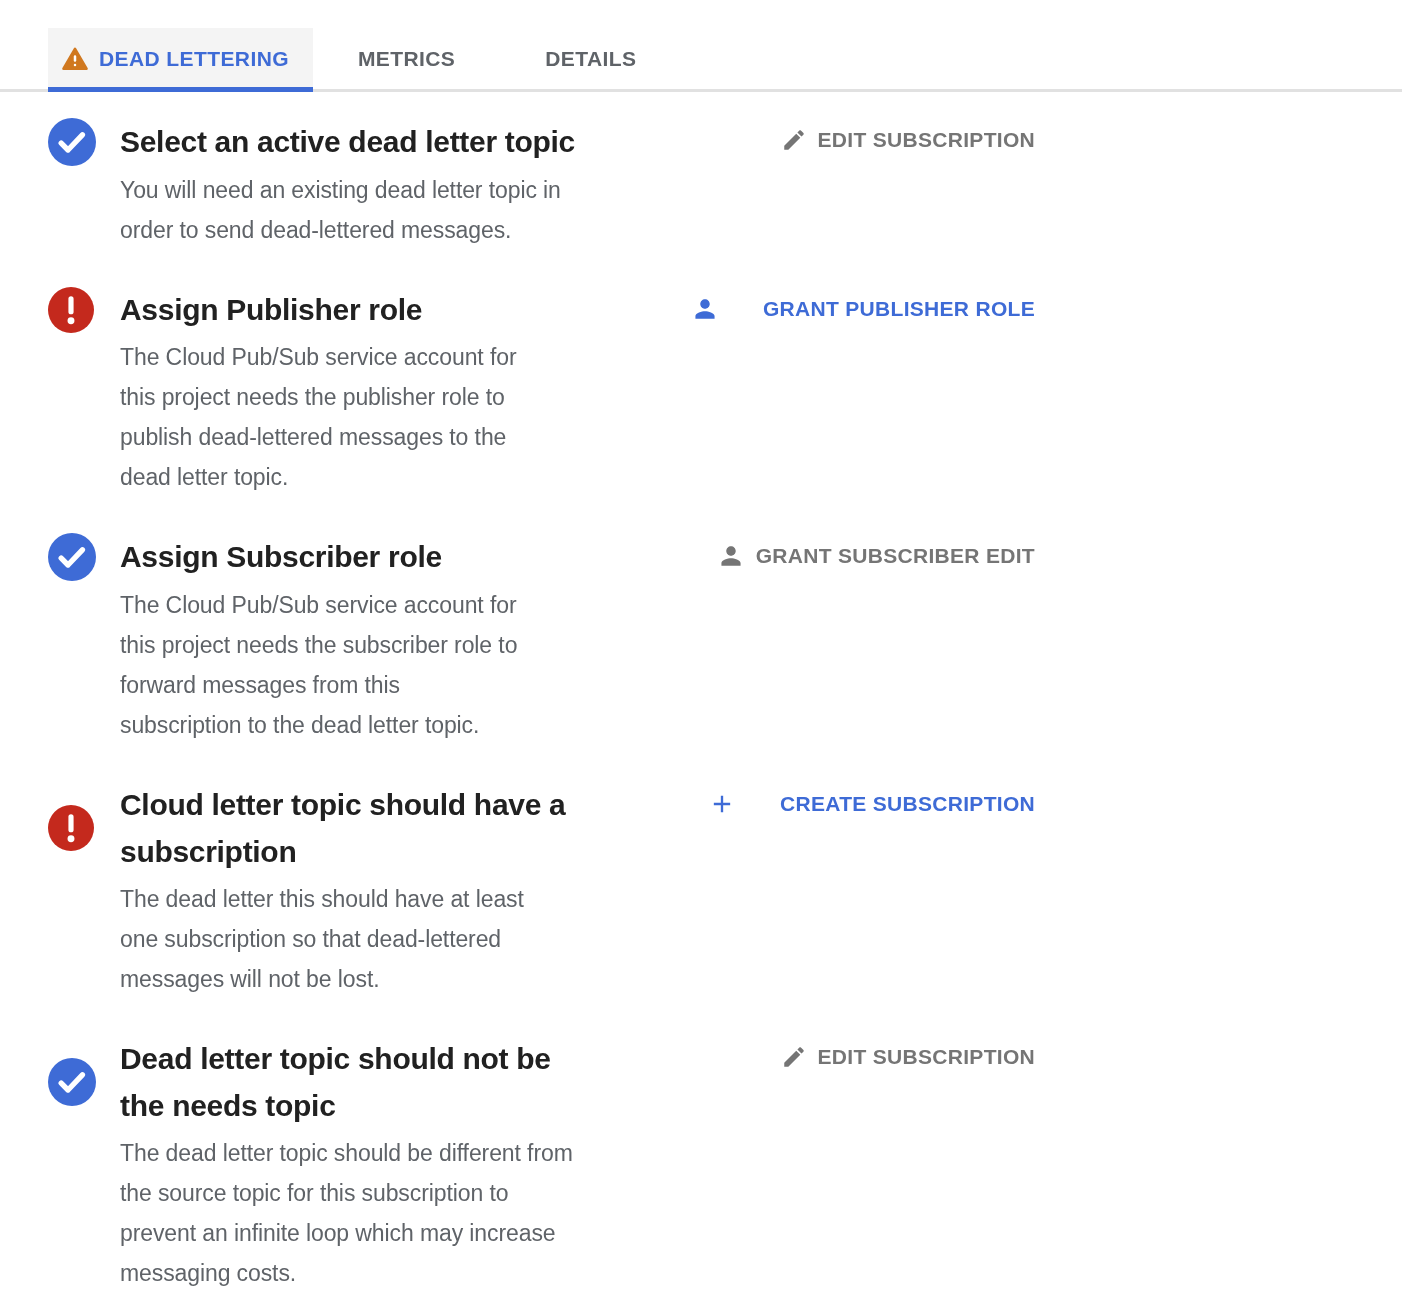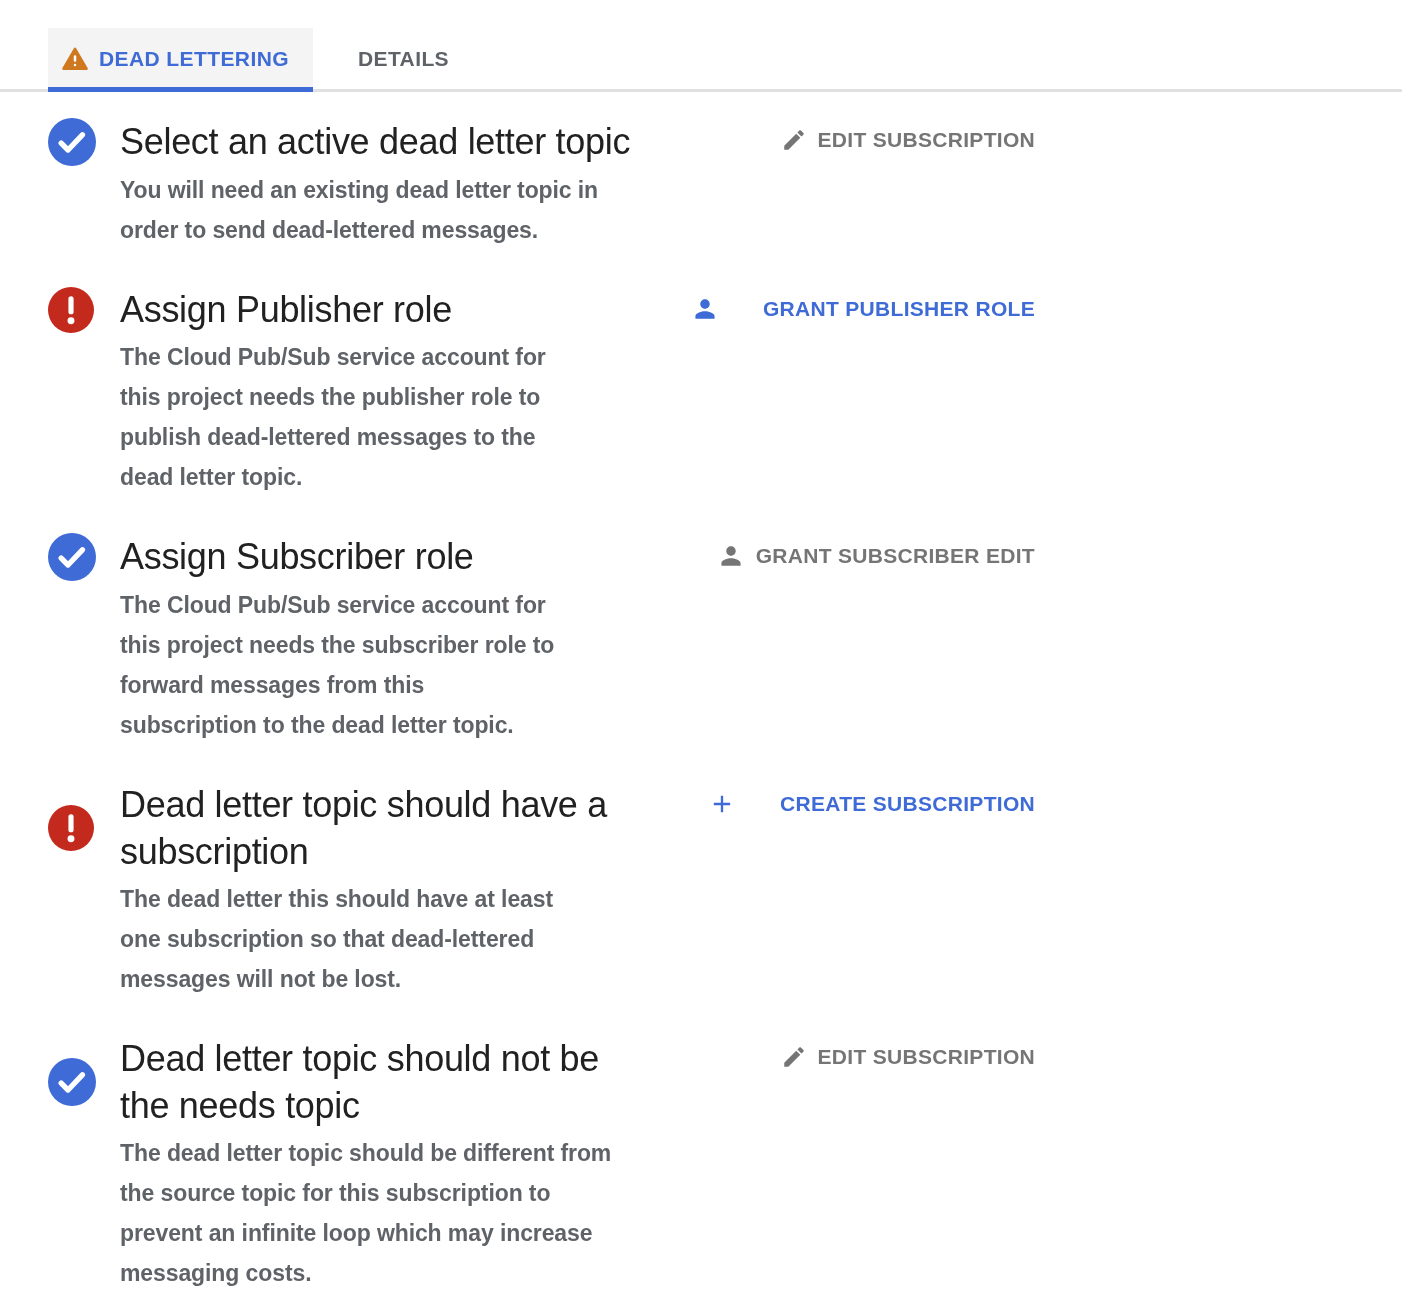--- a/index.html
+++ b/index.html
@@ -56,28 +56,28 @@
   }
   .check-status{
     grid-column:1;grid-row:1;
     align-self:center;justify-self:start;
     width:48px;height:48px;
   }
   .check-status svg{display:block;width:100%;height:100%;}
   .check-status.fail{width:46px;height:46px;}
   .check-title{
     grid-column:2;grid-row:1;
-    font-size:36px;line-height:47px;font-weight:400;
+    font-size:30px;line-height:47px;font-weight:700;
     letter-spacing:-.3px;color:var(--title);
     white-space:pre-line;
   }
   .check-desc{
     grid-column:2;grid-row:2;
     margin-top:4px;
-    font-size:23px;line-height:40px;font-weight:700;
+    font-size:23px;line-height:40px;font-weight:400;
     letter-spacing:-.1px;color:var(--desc);
     white-space:pre-line;
   }
   .check-action{
     position:absolute;right:0;top:9px;
     display:flex;align-items:center;gap:11px;
     font-size:21px;font-weight:700;letter-spacing:.3px;
     white-space:nowrap;cursor:pointer;background:none;border:none;
     font-family:"Liberation Sans", sans-serif;
   }
@@ -93,20 +93,23 @@
     <span class="warn-icon">
       <svg width="26" height="24" viewBox="0 0 24 22">
         <path d="M12 1.6 L22.6 20 H1.4 Z" fill="#d0781f" stroke="#d0781f" stroke-width="2.4" stroke-linejoin="round"></path>
         <rect x="10.85" y="7.6" width="2.3" height="6" rx="1.15" fill="#fff"></rect>
         <rect x="10.85" y="15.3" width="2.3" height="2.3" rx="1.15" fill="#fff"></rect>
       </svg>
     </span>
     <span>DEAD LETTERING</span>
   </div>
   <div class="tab">
+    <span>METRICS</span>
+  </div>
+  <div class="tab">
     <span>DETAILS</span>
   </div>
 </nav>
 
 <main class="checks">
 
   <section class="check">
     <span class="check-status pass">
       <svg viewBox="0 0 24 24">
         <circle cx="12" cy="12" r="12" fill="#3e6bd6"></circle>
@@ -172,21 +175,21 @@
   </section>
 
   <section class="check">
     <span class="check-status fail">
       <svg viewBox="0 0 24 24">
         <circle cx="12" cy="12" r="12" fill="#c4291d"></circle>
         <rect x="10.65" y="4.8" width="2.7" height="9.4" rx="1.35" fill="#fff"></rect>
         <circle cx="12" cy="17.6" r="1.8" fill="#fff"></circle>
       </svg>
     </span>
-    <h2 class="check-title">Dead letter topic should have a
+    <h2 class="check-title">Cloud letter topic should have a
 subscription</h2>
     <p class="check-desc">The dead letter this should have at least
 one subscription so that dead-lettered
 messages will not be lost.</p>
     <button class="check-action action-blue">
       <span>
         <svg width="28" height="28" viewBox="0 0 24 24" fill="currentColor">
           <path d="M19 13h-6v6h-2v-6H5v-2h6V5h2v6h6v2z"></path>
         </svg>
       </span>

